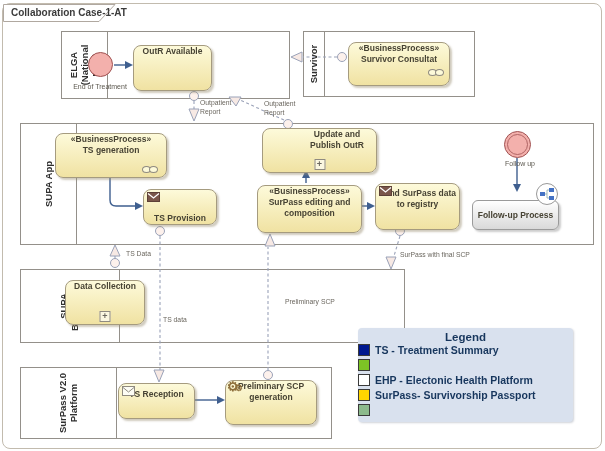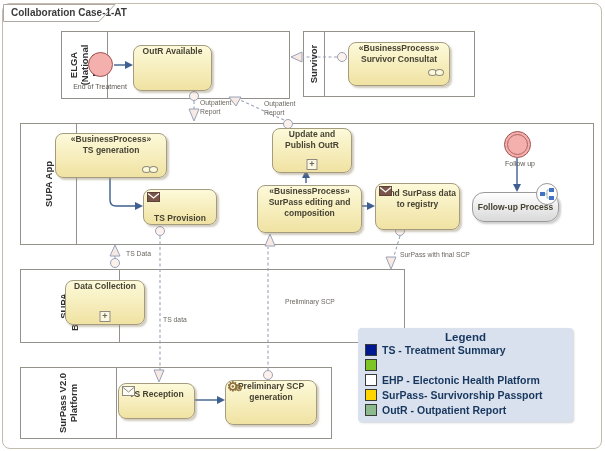--- a/index.html
+++ b/index.html
@@ -12,43 +12,43 @@
   #title-text{position:absolute;left:8px;top:3px;font-size:10px;font-weight:bold;color:#3b3b3b;white-space:nowrap;text-align:right;}
   .pool{position:absolute;border:1px solid #94908a;background:#fff;}
   .band{position:absolute;left:0;top:0;bottom:0;border-right:1px solid #94908a;}
   .vlabel{position:absolute;left:50%;top:50%;transform:translate(-50%,-50%) rotate(-90deg);
     text-align:center;font-weight:bold;color:#2f2f2f;font-size:9.5px;line-height:1.15;}
   .task{position:absolute;border:1px solid #a59b7f;border-radius:8px;
     background:linear-gradient(#fdfada,#f0e2a2);box-shadow:2px 2px 2px rgba(150,140,110,.45);
     display:flex;flex-direction:column;align-items:center;justify-content:flex-start;
     font-size:8.5px;font-weight:bold;color:#474334;text-align:center;line-height:1.3;}
   .task .stereo{display:block;}
-  .proc{position:absolute;border:1px solid #9a9a9a;border-radius:12px;
+  .proc{position:absolute;border:1px solid #9a9a9a;border-radius:6px;
     background:linear-gradient(#ffffff,#d9d9d9);box-shadow:2px 2px 2px rgba(130,130,130,.4);
     display:flex;align-items:center;justify-content:center;
-    font-size:8.5px;font-weight:bold;color:#474334;}
+    font-size:8.5px;font-weight:bold;color:#474334;margin-top:8px;}
   .event{position:absolute;border-radius:50%;background:#f3b0ac;border:1.5px solid #a05252;box-sizing:border-box;}
   .event .inner{position:absolute;inset:2px;border-radius:50%;border:1px solid #b06464;}
   .evlabel{position:absolute;font-size:7px;color:#5c584f;text-align:center;}
   .flabel{position:absolute;font-size:6.8px;color:#6b675f;line-height:1.35;}
   .envelope{position:absolute;left:3px;top:2px;}
   .subproc{position:absolute;bottom:2px;left:50%;transform:translateX(-50%);
     width:11px;height:11px;border:1px solid #8f8a80;background:#fbf7e0;box-sizing:border-box;
     font-size:9px;line-height:8px;text-align:center;color:#6b675f;font-weight:bold;}
   .oo{position:absolute;display:flex;}
   .oo i{display:block;width:9px;height:7px;border:1.2px solid #8f8a80;border-radius:50%;background:#fdfad9;box-sizing:border-box;margin-left:-2px;}
   .gears{position:absolute;left:1px;top:-2px;color:#8d6e3a;}
   .gears span:first-child{font-size:13px;}
   .gears span:last-child{font-size:9px;margin-left:-4px;}
   .comp-circle{position:absolute;width:22px;height:22px;border-radius:50%;background:#fff;
     border:1px solid #999;box-sizing:border-box;display:flex;align-items:center;justify-content:center;}
   #legend{position:absolute;left:358px;top:328px;width:215px;height:94px;background:#d9e1ee;
     border-radius:4px;box-shadow:1px 1px 2px rgba(100,110,130,.3);color:#17365d;}
   #legend .ltitle{text-align:center;font-weight:bold;font-size:11.5px;padding-top:3px;}
-  .litem{display:flex;align-items:center;height:14.8px;padding-left:7px;}
+  .litem{display:flex;align-items:center;height:14.8px;}
   .swatch{width:12px;height:12px;border:1px solid #3a3a3a;box-sizing:border-box;margin-right:5px;flex:none;}
   .litem span{font-size:10.5px;font-weight:bold;white-space:nowrap;}
   svg.lines{position:absolute;left:0;top:0;}
 </style>
 </head>
 <body>
 
 <div id="canvas">
   <div id="frame"></div>
 
@@ -164,21 +164,21 @@
   <div class="task" style="left:143px;top:189px;width:72px;height:34px;">
     <span class="envelope">
       <svg width="13" height="10">
           <rect x="0.5" y="0.5" width="12" height="9" fill="#7a564a" stroke="#5d4037"></rect>
           <path d="M1,1.5 L6.5,6 L12,1.5" stroke="#ffffff" stroke-width="1.2" fill="none"></path>
         </svg>
     </span>
     <span style="margin-top:23px;">TS Provision</span>
   </div>
 
-  <div class="task" style="left:272px;top:128px;width:78px;height:43px;">
+  <div class="task" style="left:262px;top:128px;width:78px;height:43px;padding-left:35px;">
     <span style="margin-bottom:6px;">Update and Publish OutR</span>
     <span class="subproc">+</span>
   </div>
 
   <div class="task" style="left:257px;top:185px;width:103px;height:46px;">
     <span class="stereo">«BusinessProcess»</span>
     <span>SurPass editing and composition</span>
   </div>
 
   <div class="task" style="left:375px;top:183px;width:83px;height:45px;">
@@ -242,16 +242,15 @@
     <div class="litem">
       <span class="swatch" style="background: rgb(255, 255, 255);"></span>
       <span>EHP - Electonic Health Platform</span>
     </div>
     <div class="litem">
       <span class="swatch" style="background: rgb(255, 213, 0);"></span>
       <span>SurPass- Survivorship Passport</span>
     </div>
     <div class="litem">
       <span class="swatch" style="background: rgb(140, 186, 140);"></span>
-      <span>OutR - Outpatient Report</span>
     </div>
   </div>
 </div>
 
 </body></html>

